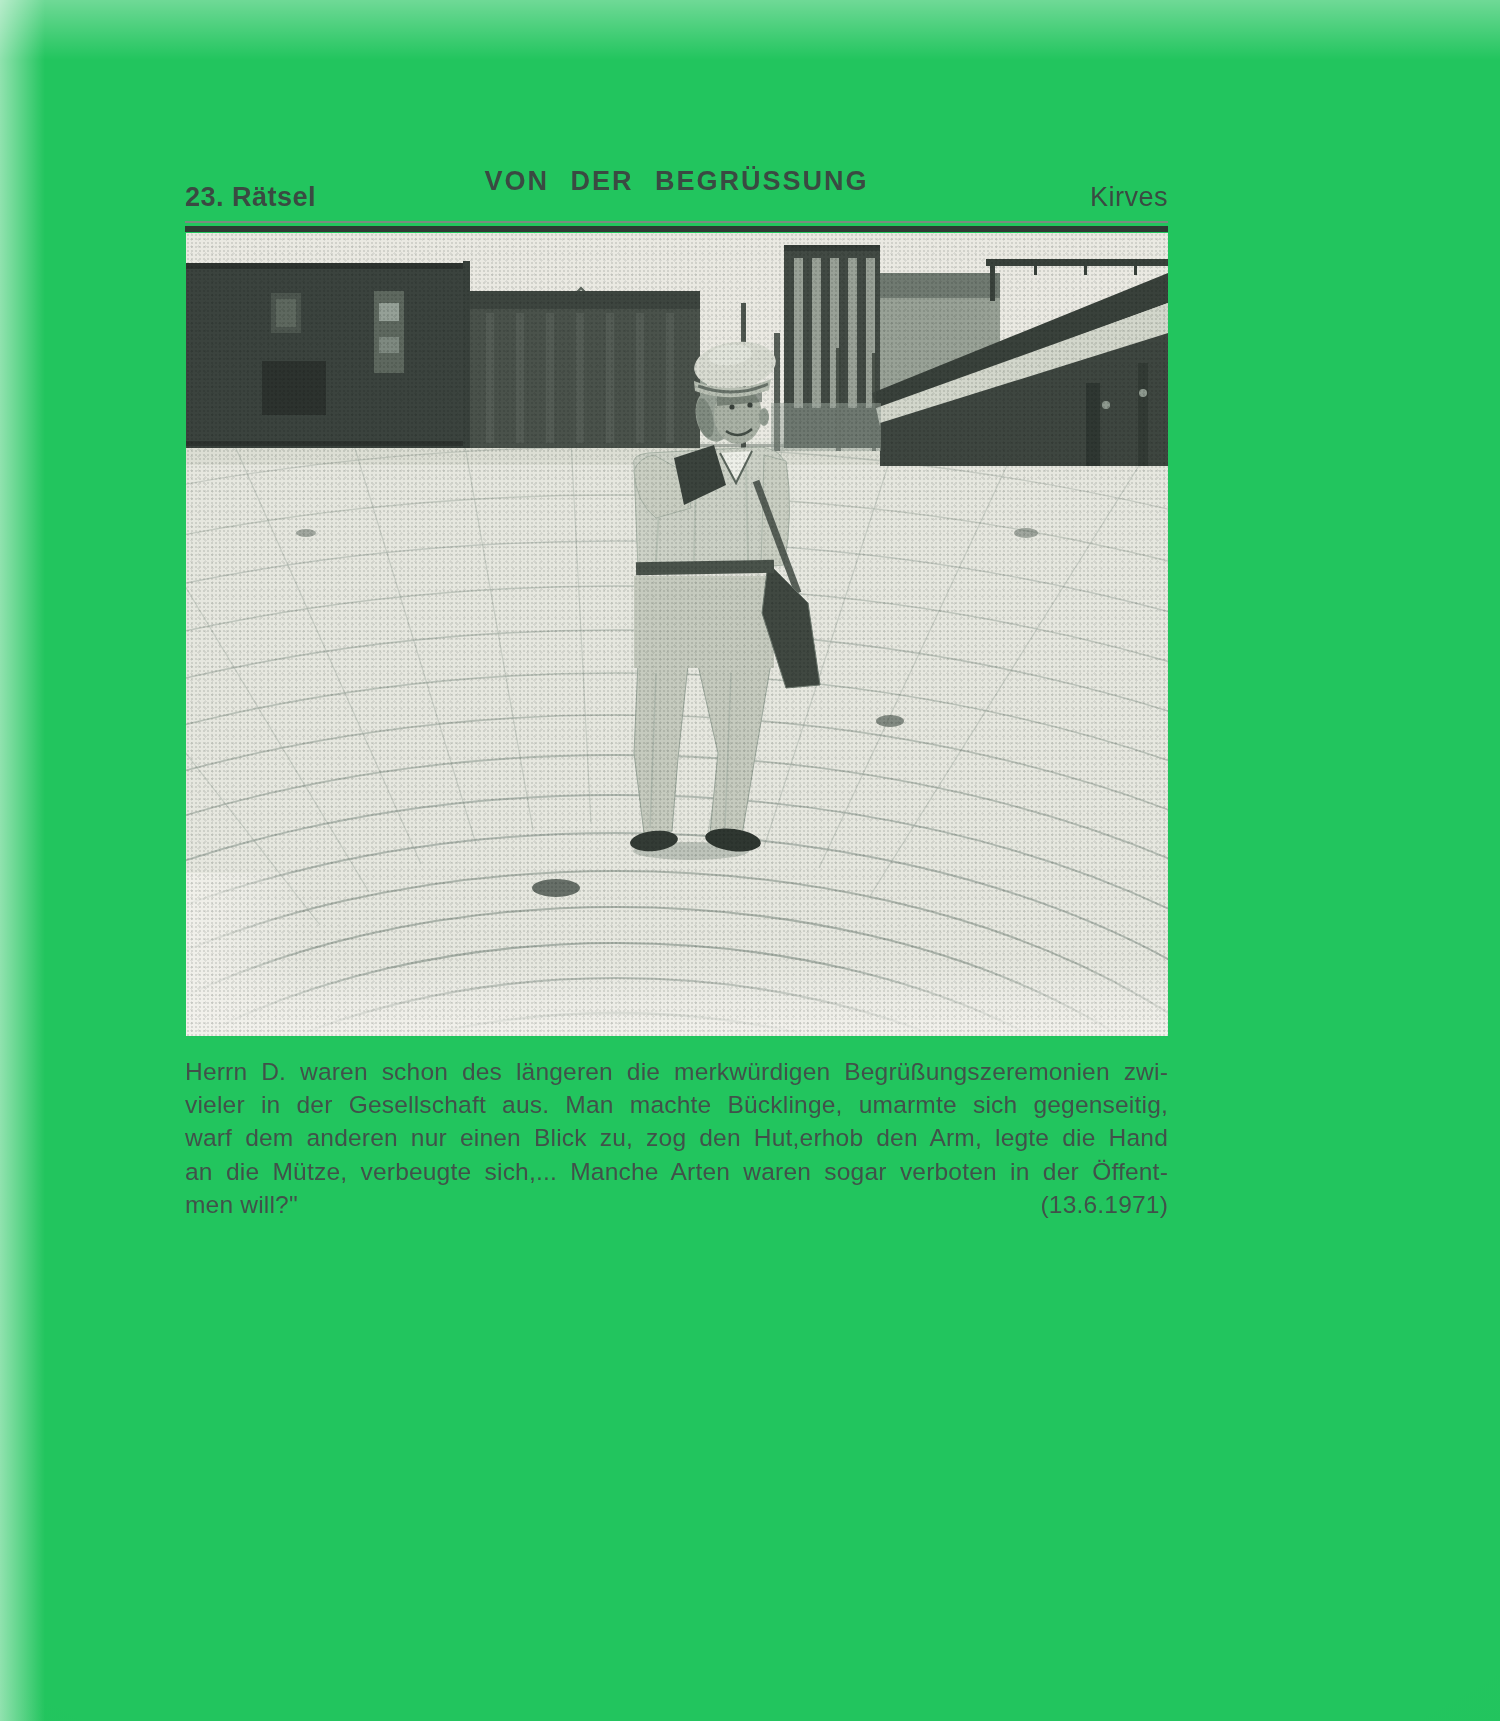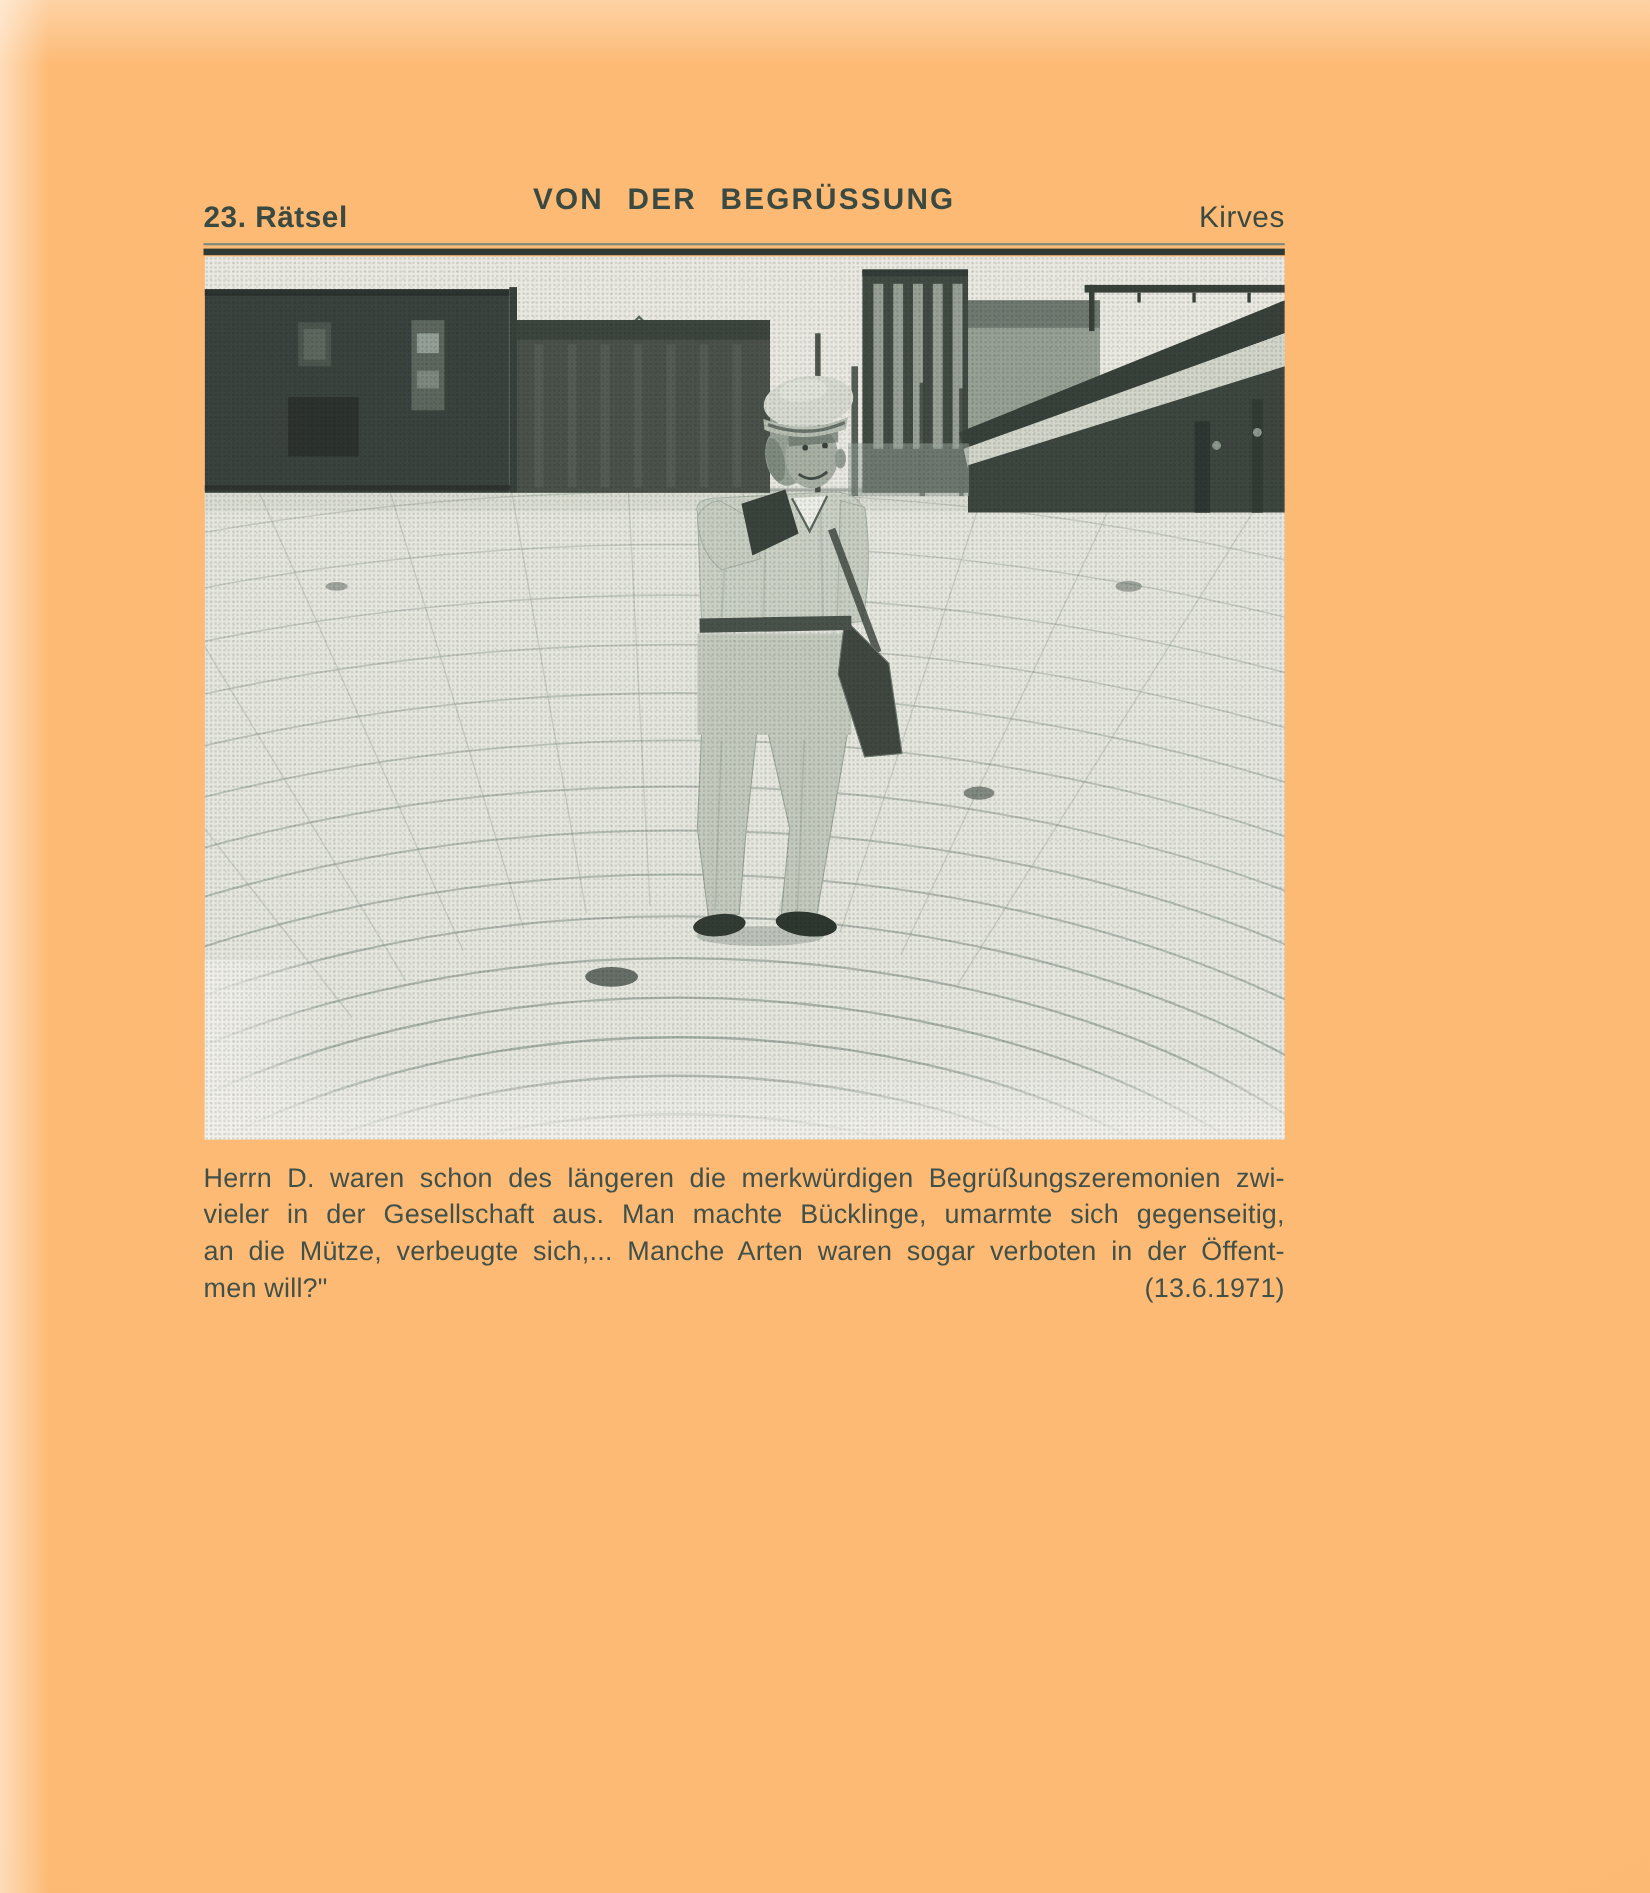--- a/index.html
+++ b/index.html
@@ -1,18 +1,18 @@
 <!DOCTYPE html>
 <html><head>
 <meta charset="utf-8">
 <style>
   html,body{margin:0;padding:0;background:#d8d8d4;}
   .page{
     position:relative;width:1500px;height:1721px;margin:0 auto;
-    background:#fdba74;overflow:hidden;
+    background:#22c55e;overflow:hidden;
     font-family:"Liberation Sans",sans-serif;
   }
   .page::before{ 
     content:"";position:absolute;inset:0;pointer-events:none;
     background:
       linear-gradient(90deg,rgba(255,255,255,.5) 0,rgba(255,255,255,0) 45px),
       linear-gradient(180deg,rgba(255,255,255,.35) 0,rgba(255,255,255,0) 60px),
       radial-gradient(120% 90% at 50% 45%,rgba(0,0,0,0) 70%,rgba(90,100,92,.05) 100%);
   }
 
@@ -238,20 +238,21 @@
 
       <rect x="0" y="730" width="982" height="73" fill="url(#fadeB)"></rect>
       <rect x="0" y="640" width="120" height="163" fill="url(#fadeL2)"></rect>
     </svg>
     <div class="dots"></div>
   </div>
 
   <div class="bodytext">
     <div class="jline">Herrn D. waren schon des längeren die merkwürdigen Begrüßungszeremonien zwi-</div>
     <div class="jline">vieler in der Gesellschaft aus. Man machte Bücklinge, umarmte sich gegenseitig,</div>
+    <div class="jline">warf dem anderen nur einen Blick zu, zog den Hut,erhob den Arm, legte die Hand</div>
     <div class="jline">an die Mütze, verbeugte sich,... Manche Arten waren sogar verboten in der Öffent-</div>
     <div class="lastline">
       <span>men will?"</span>
       <span>(13.6.1971)</span>
     </div>
   </div>
 
 </div>
 
 </body></html>

